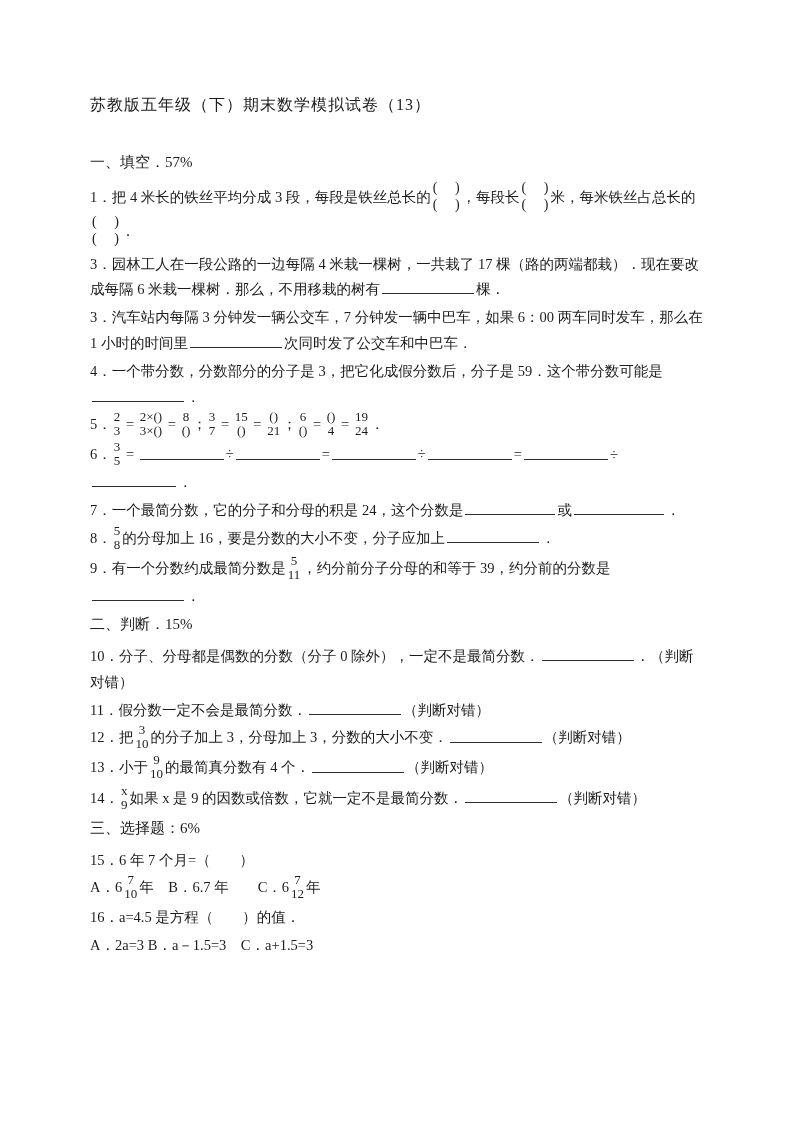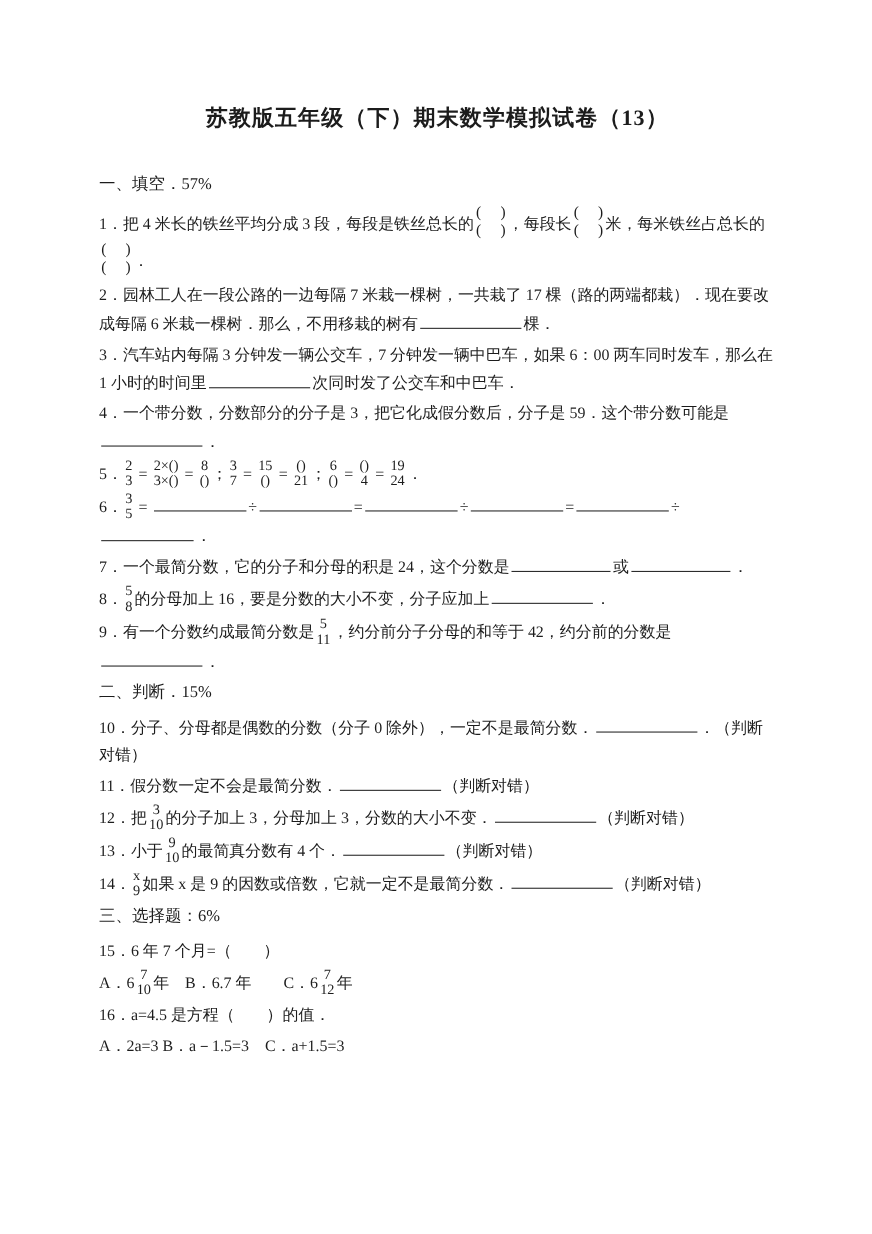--- a/index.html
+++ b/index.html
@@ -3,21 +3,21 @@
 <meta charset="utf-8">
 <style>
   html,body{margin:0;padding:0;background:#ffffff;}
   .page{
     width:793px;height:1122px;box-sizing:border-box;
     padding:94px 88px 0 90px;background:#ffffff;
     font-family:"Liberation Serif","DejaVu Serif",serif;
     color:#1c1c1c;font-size:14.5px;overflow:hidden;
   }
   .title{
-    font-size:20px;font-weight:bold;text-align:center;
+    font-size:16px;font-weight:normal;
     margin:0 0 34px 0;letter-spacing:1px;line-height:1.4;
   }
   .section{}
   .section:first-of-type{margin-top:0;}
   .section-heading{font-weight:normal;font-size:15px;margin:0 0 8px 0;line-height:1.6;}
   .question{margin:2px 0;line-height:1.78;word-break:break-all;}
   .text-run{white-space:pre-wrap;font-family:Liberation Serif, serif;}
   .frac{
     display:inline-flex;flex-direction:column;align-items:center;
     vertical-align:middle;line-height:1.08;font-size:13px;
@@ -42,21 +42,21 @@
         <div class="question"><span class="text-run">1．把 4 米长的铁丝平均分成 3 段，每段是铁丝总长的</span><span class="frac pfrac">
             <span class="num">(&nbsp;&nbsp;&nbsp;&nbsp;&nbsp;)</span>
             <span class="den">(&nbsp;&nbsp;&nbsp;&nbsp;&nbsp;)</span>
           </span><span class="text-run">，每段长</span><span class="frac pfrac">
             <span class="num">(&nbsp;&nbsp;&nbsp;&nbsp;&nbsp;)</span>
             <span class="den">(&nbsp;&nbsp;&nbsp;&nbsp;&nbsp;)</span>
           </span><span class="text-run">米，每米铁丝占总长的</span><span class="frac pfrac">
             <span class="num">(&nbsp;&nbsp;&nbsp;&nbsp;&nbsp;)</span>
             <span class="den">(&nbsp;&nbsp;&nbsp;&nbsp;&nbsp;)</span>
           </span><span class="text-run">．</span></div>
-        <div class="question"><span class="text-run">2．园林工人在一段公路的一边每隔 7 米栽一棵树，一共栽了 17 棵（路的两端都栽）．现在要改成每隔 6 米栽一棵树．那么，不用移栽的树有</span><span class="blank" style="width: 92px;"></span><span class="text-run">棵．</span></div>
+        <div class="question"><span class="text-run">3．园林工人在一段公路的一边每隔 4 米栽一棵树，一共栽了 17 棵（路的两端都栽）．现在要改成每隔 6 米栽一棵树．那么，不用移栽的树有</span><span class="blank" style="width: 92px;"></span><span class="text-run">棵．</span></div>
         <div class="question"><span class="text-run">3．汽车站内每隔 3 分钟发一辆公交车，7 分钟发一辆中巴车，如果 6：00 两车同时发车，那么在 1 小时的时间里</span><span class="blank" style="width: 92px;"></span><span class="text-run">次同时发了公交车和中巴车．</span></div>
         <div class="question"><span class="text-run">4．一个带分数，分数部分的分子是 3，把它化成假分数后，分子是 59．这个带分数可能是</span><span class="blank" style="width: 92px;"></span><span class="text-run">．</span></div>
         <div class="question"><span class="text-run">5．</span><span class="frac">
             <span class="num">2</span>
             <span class="den">3</span>
           </span><span class="text-run"> = </span><span class="frac">
             <span class="num">2×()</span>
             <span class="den">3×()</span>
           </span><span class="text-run"> = </span><span class="frac">
             <span class="num">8</span>
@@ -85,21 +85,21 @@
             <span class="den">5</span>
           </span><span class="text-run"> = </span><span class="blank" style="width: 84px;"></span><span class="text-run">÷</span><span class="blank" style="width: 84px;"></span><span class="text-run">=</span><span class="blank" style="width: 84px;"></span><span class="text-run">÷</span><span class="blank" style="width: 84px;"></span><span class="text-run">=</span><span class="blank" style="width: 84px;"></span><span class="nowrap"><span class="text-run">÷</span><span class="blank" style="width: 84px;"></span><span class="text-run">．</span></span></div>
         <div class="question"><span class="text-run">7．一个最简分数，它的分子和分母的积是 24，这个分数是</span><span class="blank" style="width: 90px;"></span><span class="text-run">或</span><span class="blank" style="width: 90px;"></span><span class="text-run">．</span></div>
         <div class="question"><span class="text-run">8．</span><span class="frac">
             <span class="num">5</span>
             <span class="den">8</span>
           </span><span class="text-run">的分母加上 16，要是分数的大小不变，分子应加上</span><span class="blank" style="width: 92px;"></span><span class="text-run">．</span></div>
         <div class="question"><span class="text-run">9．有一个分数约成最简分数是</span><span class="frac">
             <span class="num">5</span>
             <span class="den">11</span>
-          </span><span class="text-run">，约分前分子分母的和等于 42，约分前的分数是</span><span class="blank" style="width: 92px;"></span><span class="text-run">．</span></div>
+          </span><span class="text-run">，约分前分子分母的和等于 39，约分前的分数是</span><span class="blank" style="width: 92px;"></span><span class="text-run">．</span></div>
       </section>
       <section class="section">
         <div class="section-heading">二、判断．15%</div>
         <div class="question"><span class="text-run">10．分子、分母都是偶数的分数（分子 0 除外），一定不是最简分数．</span><span class="blank" style="width: 92px;"></span><span class="text-run">．（判断对错）</span></div>
         <div class="question"><span class="text-run">11．假分数一定不会是最简分数．</span><span class="blank" style="width: 92px;"></span><span class="text-run">（判断对错）</span></div>
         <div class="question"><span class="text-run">12．把</span><span class="frac">
             <span class="num">3</span>
             <span class="den">10</span>
           </span><span class="text-run">的分子加上 3，分母加上 3，分数的大小不变．</span><span class="blank" style="width: 92px;"></span><span class="text-run">（判断对错）</span></div>
         <div class="question"><span class="text-run">13．小于</span><span class="frac">

